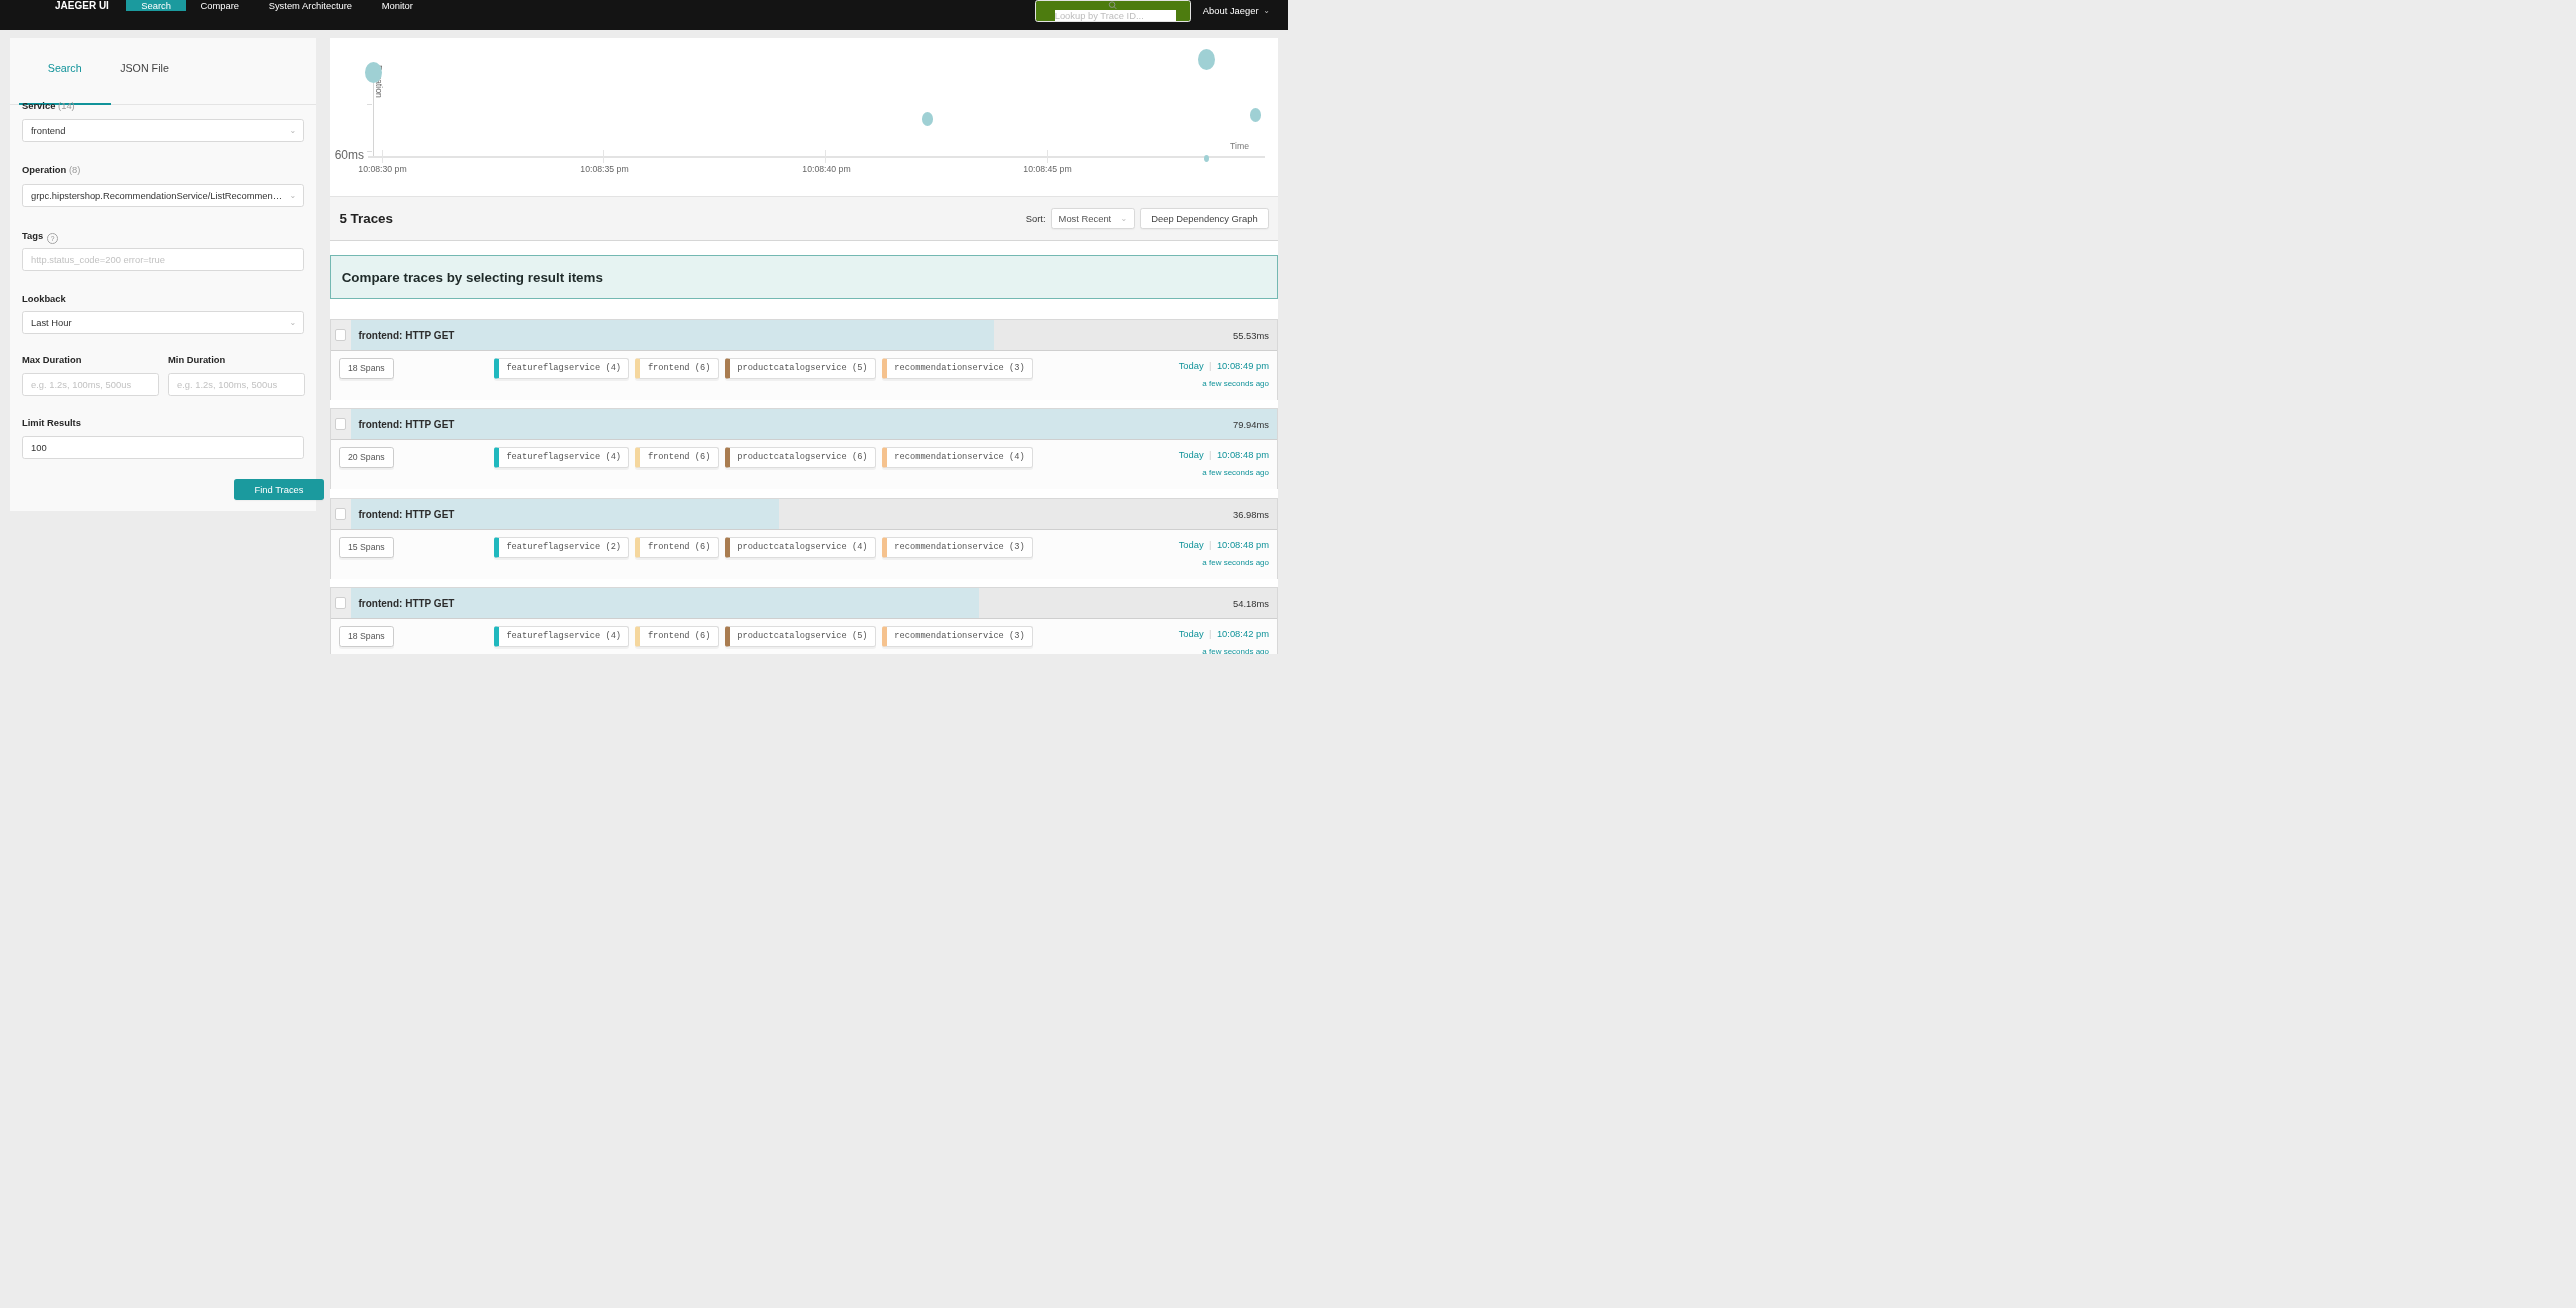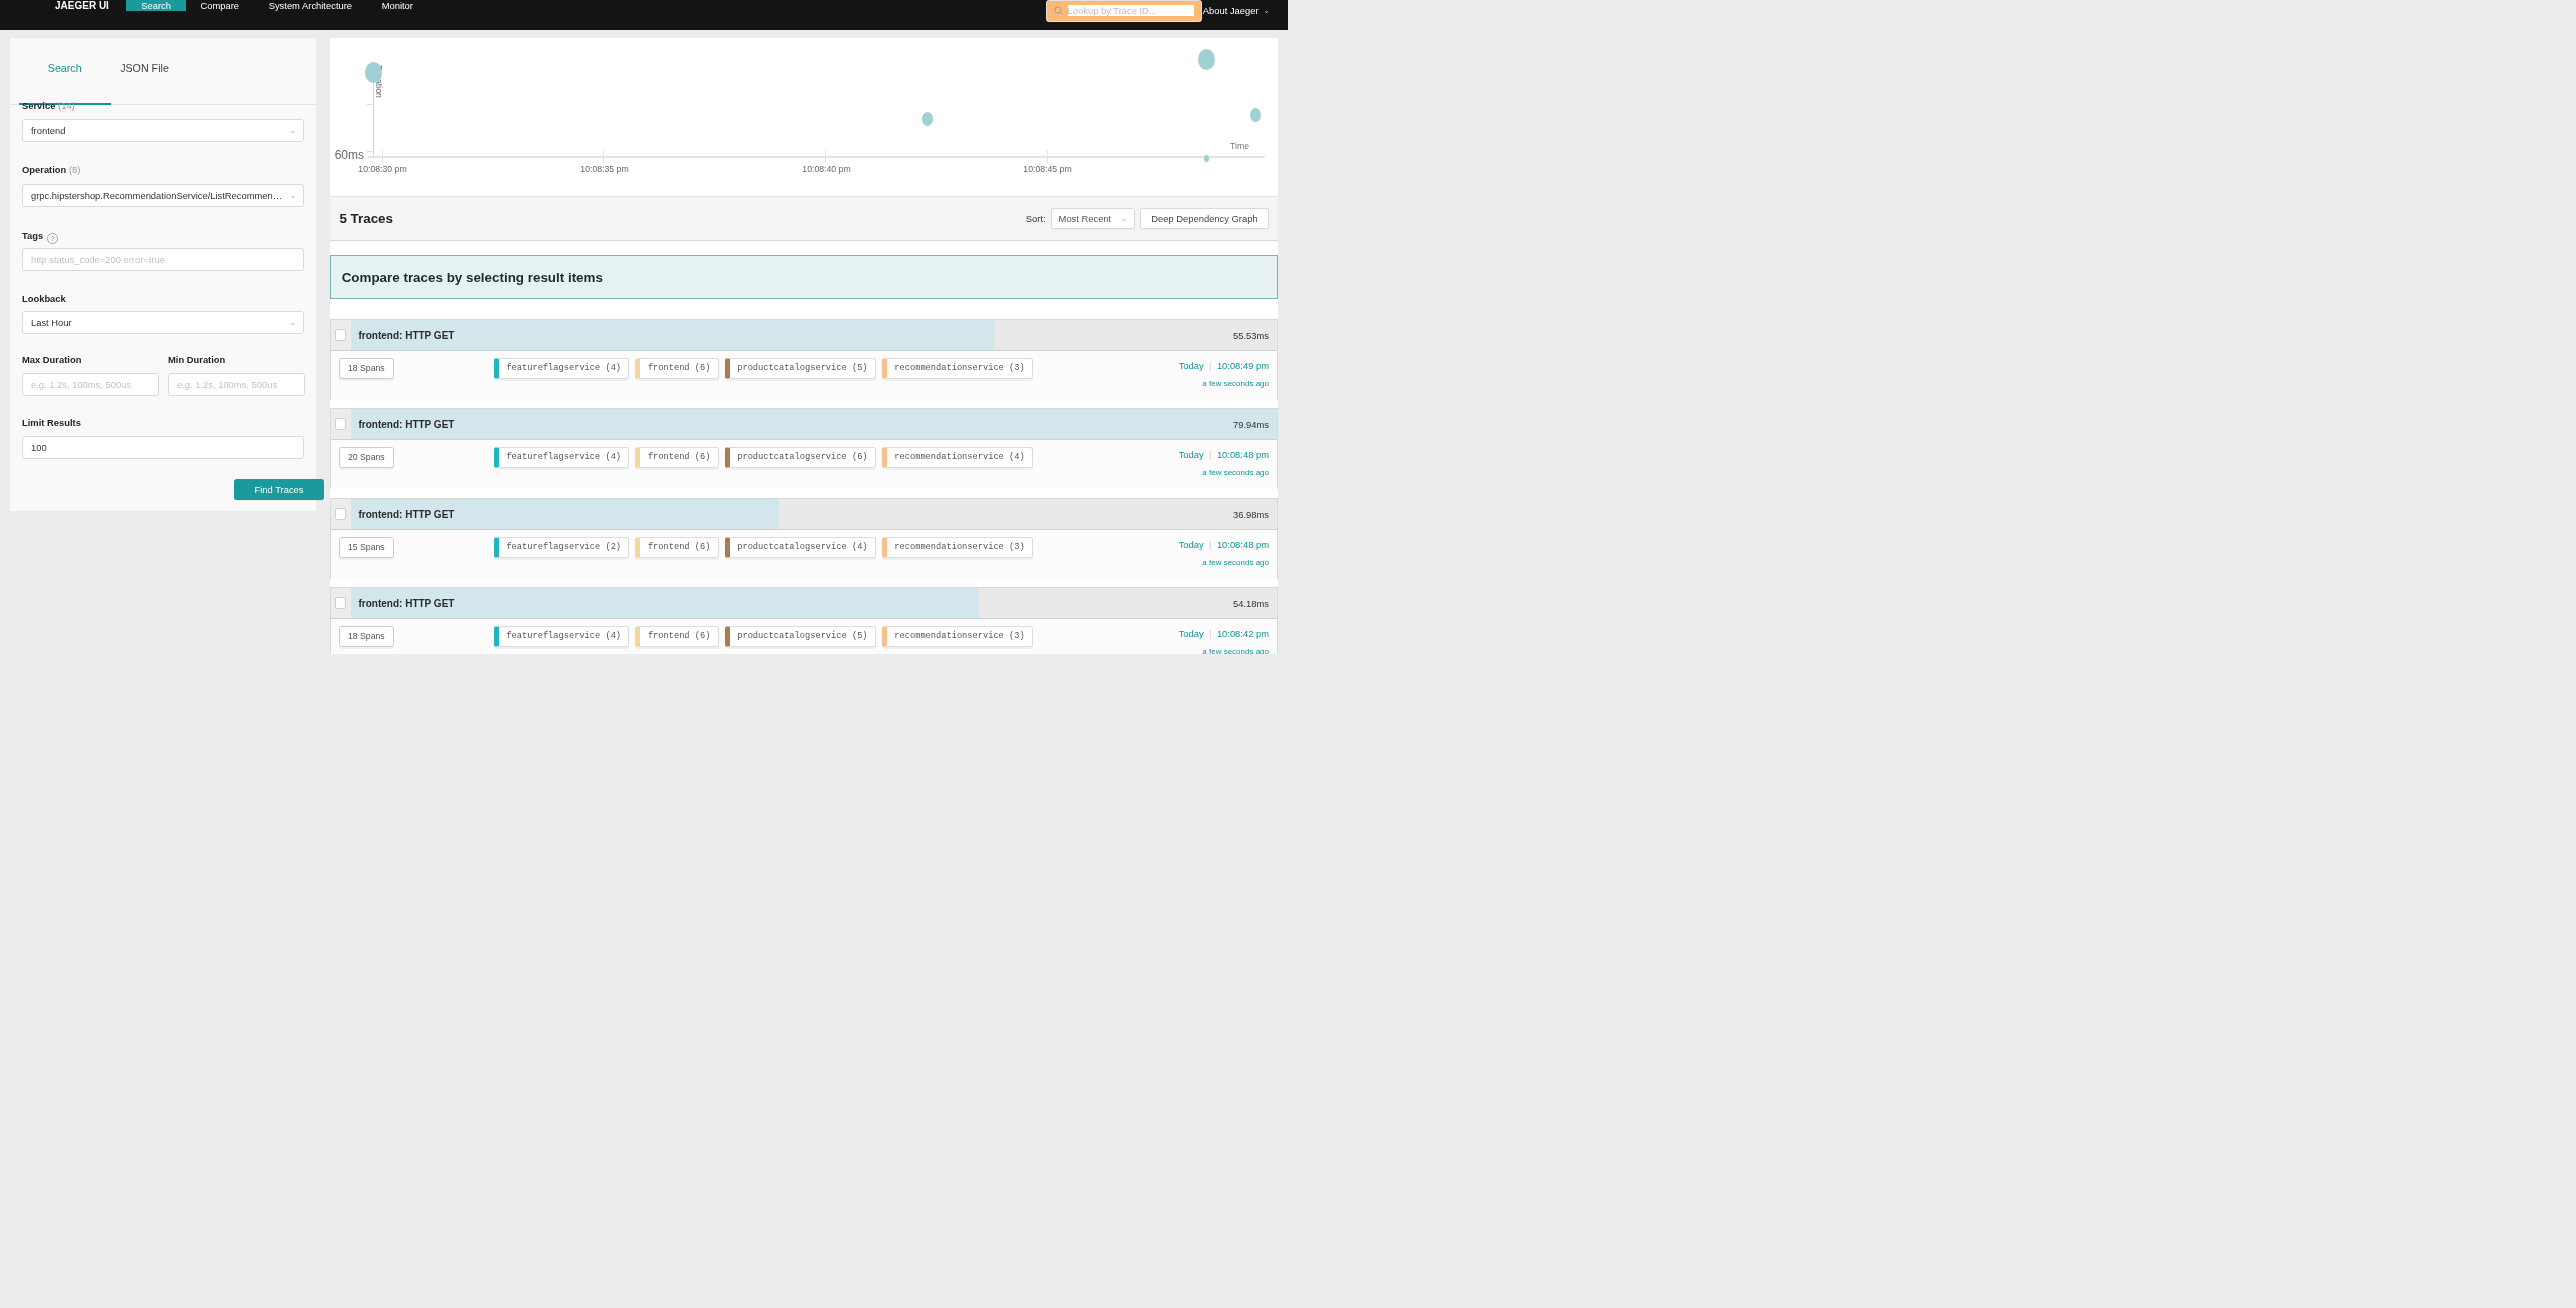--- a/index.html
+++ b/index.html
@@ -7,22 +7,22 @@
     font-family:"Liberation Sans", sans-serif; }
   .page { position:relative; width:1288px; height:654px; }
 
   
   .topnav { position:absolute; left:0; top:0; width:100%; height:30px; background:#141414;
     display:flex; align-items:flex-start; color:#fff; z-index:5;padding-left:38px; }
   .brand { font-weight:bold; font-size:10px; display:flex; align-items:center; padding:0 17.5px 0 17px; }
   .nav-tab { font-size:9.4px; display:flex; align-items:center; padding:0 14.8px; cursor:pointer; color:#fff; }
   .nav-tab.active { background:#1b9a9e; }
   .nav-right { margin-left:auto; display:flex; align-items:center; }
-  .trace-lookup { width:156px; height:21.5px; background:#fdba74; border-radius:2.7px; border:0.7px solid #e3e3e3;
-    display:flex; align-items:center; padding:0 6.7px; margin-right:1px; }
+  .trace-lookup { width:156px; height:21.5px; background:#4d7c0f; border-radius:2.7px; border:0.7px solid #e3e3e3;
+    display:flex; align-items:center; padding:0 6.7px; margin-right:12px;flex-direction:column; }
   .trace-lookup input { border:none; outline:none; flex:1; font-size:9.4px; margin-left:4.7px;
     font-family:"Liberation Sans",sans-serif; color:#333; }
   .trace-lookup input::placeholder { color:#bdbdbd; }
   .about { font-size:9.4px; color:#fff; margin-right:18px; display:flex; align-items:center; gap:4.7px; cursor:pointer; }
   .chev { color:#bbb; font-size:8px; line-height:1; }
 
   
   .sidebar { position:absolute; left:10px; top:38px; width:306px; height:473px; background:#f9f9f9; }
   .sb-tabs { position:absolute; left:0; top:0; width:100%; height:67px; border-bottom:0.7px solid #e4e4e4; }
   .sb-tab { position:absolute; top:24px; height:16px; font-size:10.7px; text-align:center; cursor:pointer; }

